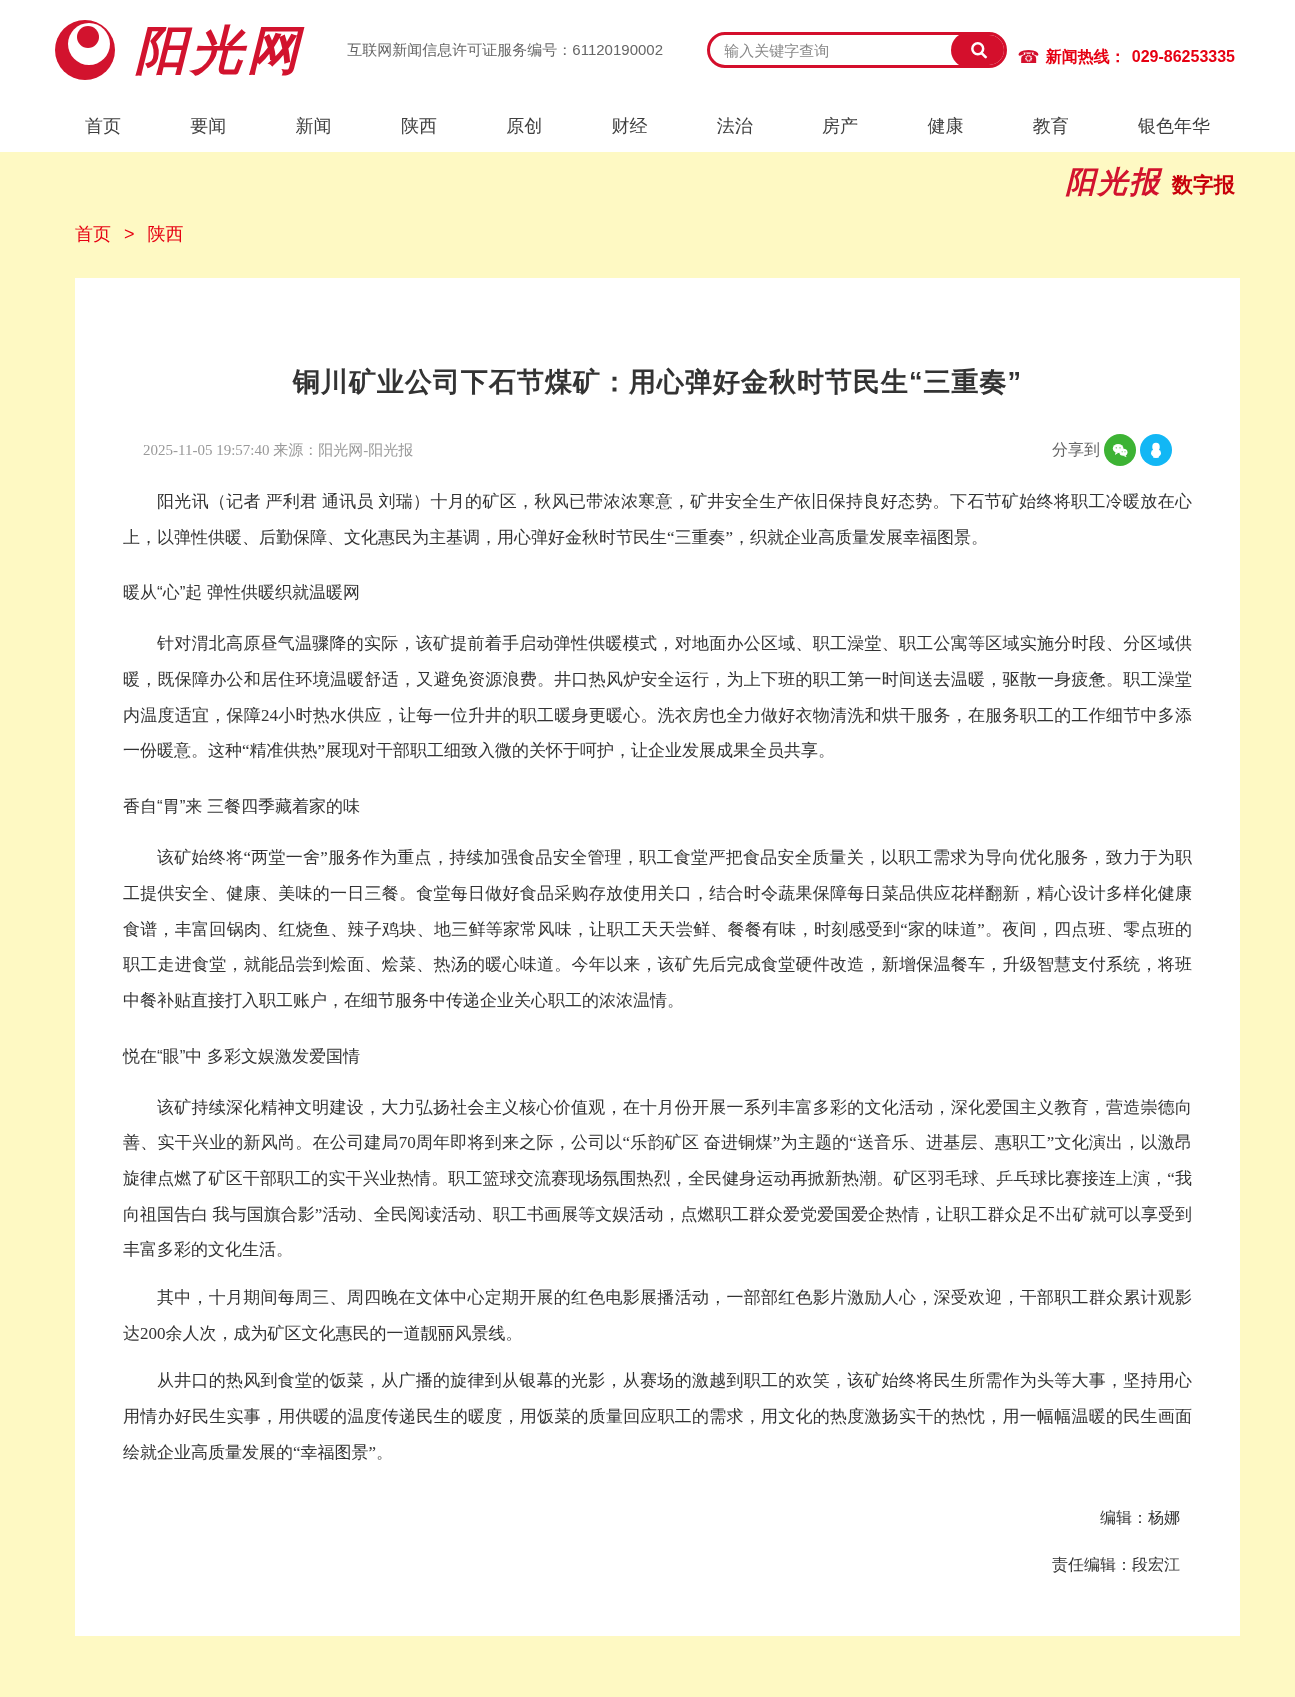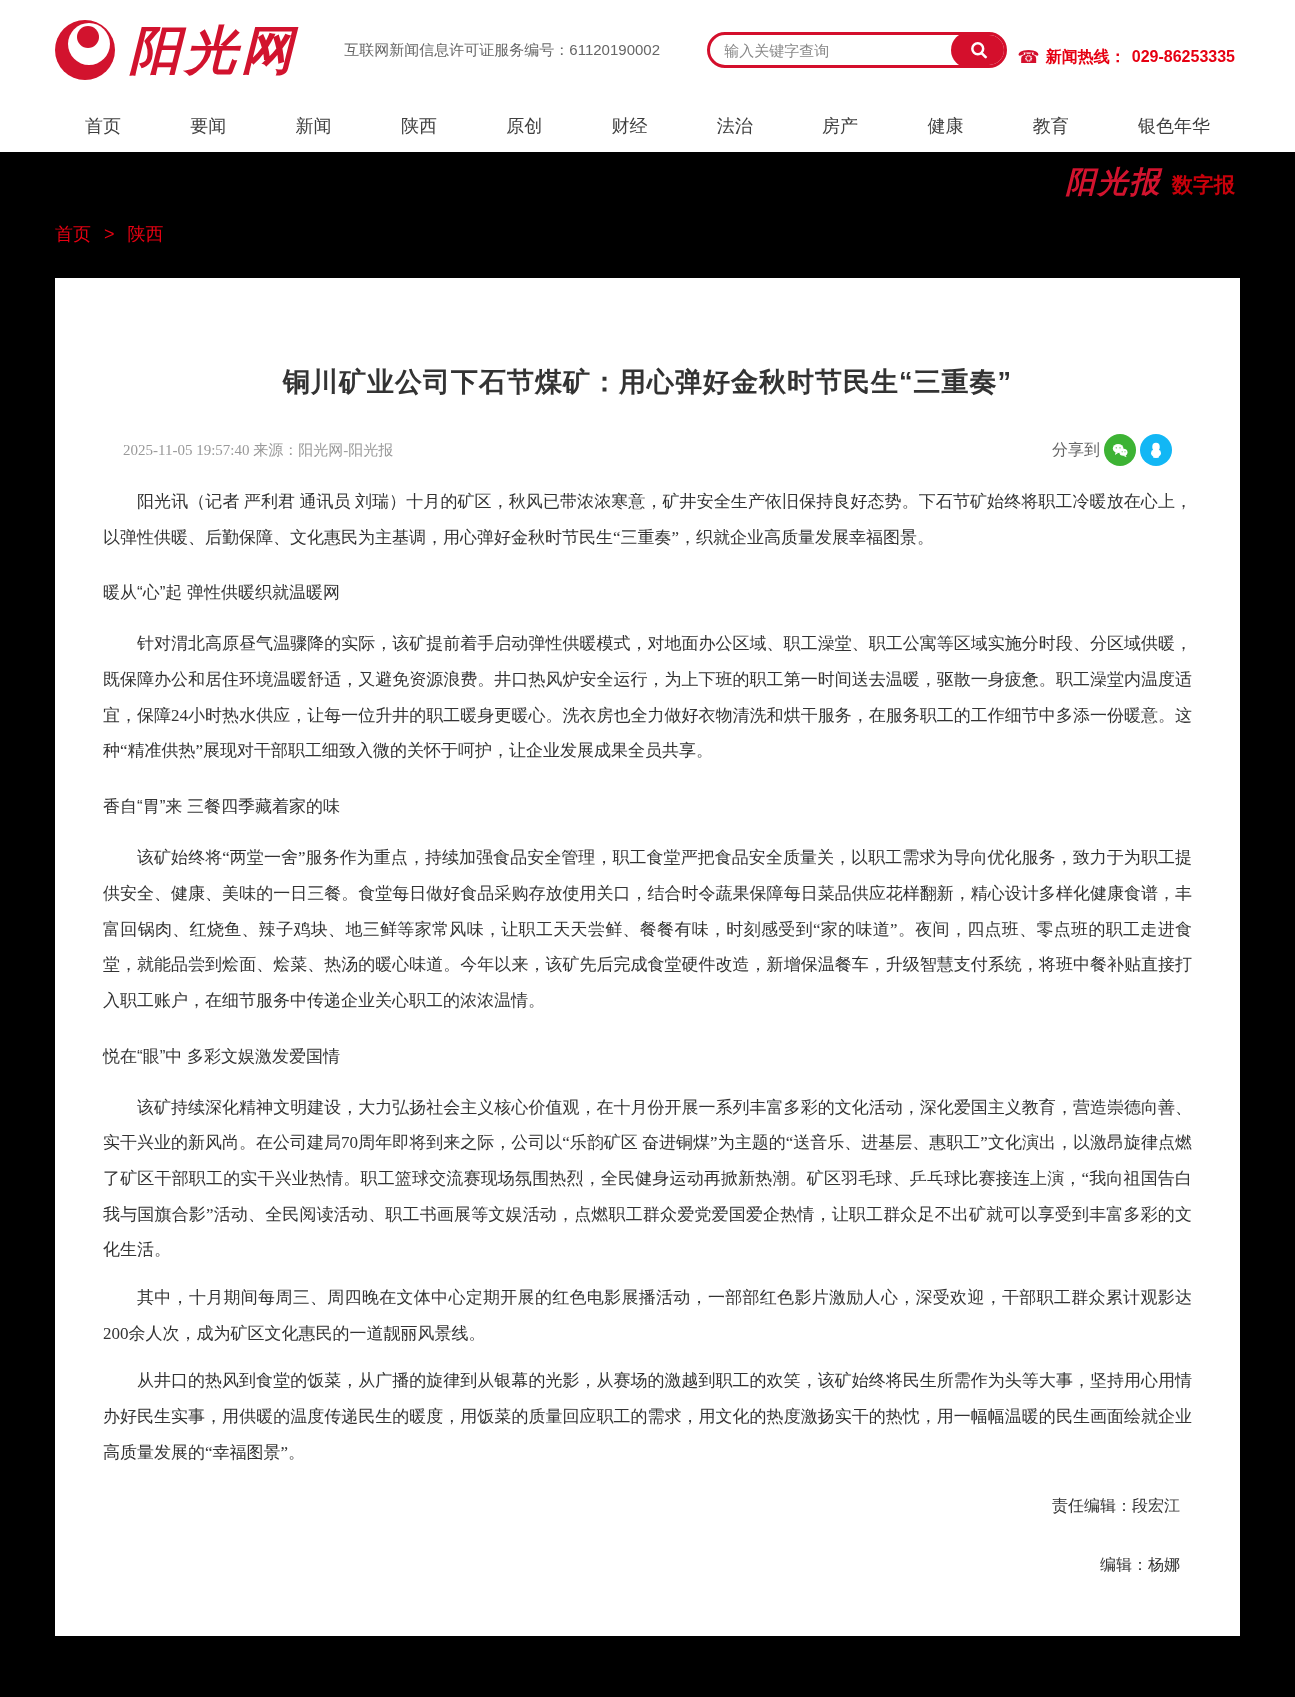--- a/index.html
+++ b/index.html
@@ -2,21 +2,21 @@
 <html><head>
 <meta charset="utf-8">
 <style>
   * { margin:0; padding:0; box-sizing:border-box; }
   html,body { width:1295px; height:1697px; overflow:hidden; }
   body { font-family:"Liberation Sans","DejaVu Sans",sans-serif; background:#fff; color:#333; }
 
   
   .top-header { height:100px; display:flex; align-items:center; justify-content:space-between;
                 padding:0 60px 0 55px; background:#fff; }
-  .logo-wrap { display:flex; align-items:center; gap:14px; cursor:pointer;text-align:right; }
+  .logo-wrap { display:flex; align-items:center; gap:20px; cursor:pointer;text-align:right; }
   .logo-icon { width:60px; height:60px; border-radius:50%; background:#d2132e; position:relative; flex:0 0 auto; }
   .logo-icon::before { content:''; position:absolute; left:13px; top:3px; width:42px; height:42px;
                        border-radius:50%; background:#fff; }
   .logo-icon::after { content:''; position:absolute; left:22px; top:6px; width:22px; height:22px;
                       border-radius:50%; background:#d2132e; }
   .logo-text { font-family:"DejaVu Serif","Liberation Serif",serif; font-weight:bold; font-style:italic;
                font-size:52px; color:#d2132e; letter-spacing:4px; line-height:1; }
   .license-block { font-size:15px; color:#666; line-height:30px; }
   .header-right { display:flex; flex-direction:row; align-items:flex-end; gap:10px; }
   .search-pill { width:300px; height:36px; border:3px solid #d40f2c; border-radius:18px; background:#fff;
@@ -28,21 +28,21 @@
                 border-radius:18px; display:flex; align-items:center; justify-content:center; cursor:pointer; }
   .hotline { display:flex; align-items:center; gap:6px; font-size:16px; font-weight:bold; color:#e60012; }
   .phone-glyph { font-size:18px; color:#d40f2c; }
 
   
   .nav-bar { background:#fff; padding:0 85px 0 85px; height:52px; }
   .nav-inner { height:100%; display:flex; justify-content:space-between; align-items:center; }
   .nav-item { font-size:18px; color:#404040; text-decoration:none; cursor:pointer; }
 
   
-  .gray-band { background:#000000; height:1545px; }
+  .gray-band { background:#fef9c3; height:1545px;padding-left:20px; }
   .digital-row { text-align:right; padding:10px 60px 0 0; height:52px; }
   .paper-name { font-family:"DejaVu Serif","Liberation Serif",serif; font-style:italic; font-weight:bold;
                 font-size:30px; color:#d2132e; letter-spacing:2px; cursor:pointer; }
   .paper-label { font-size:21px; font-weight:bold; color:#c8000a; margin-left:6px; cursor:pointer; }
   .breadcrumb { padding:18px 0 0 55px; font-size:18px; color:#e60012; }
   .breadcrumb a { color:#e60012; text-decoration:none; cursor:pointer; }
   .breadcrumb .sep { margin:0 8px; color:#e60012; }
 
   
   .article-card { background:#fff; margin:32px 55px 0 55px; padding:58px 48px 60px 48px; min-height:1240px; }
@@ -160,17 +160,17 @@
         <div class="sub-head">暖从“心”起 弹性供暖织就温暖网</div>
         <p class="body-para">针对渭北高原昼气温骤降的实际，该矿提前着手启动弹性供暖模式，对地面办公区域、职工澡堂、职工公寓等区域实施分时段、分区域供暖，既保障办公和居住环境温暖舒适，又避免资源浪费。井口热风炉安全运行，为上下班的职工第一时间送去温暖，驱散一身疲惫。职工澡堂内温度适宜，保障24小时热水供应，让每一位升井的职工暖身更暖心。洗衣房也全力做好衣物清洗和烘干服务，在服务职工的工作细节中多添一份暖意。这种“精准供热”展现对干部职工细致入微的关怀于呵护，让企业发展成果全员共享。</p>
         <div class="sub-head">香自“胃”来 三餐四季藏着家的味</div>
         <p class="body-para">该矿始终将“两堂一舍”服务作为重点，持续加强食品安全管理，职工食堂严把食品安全质量关，以职工需求为导向优化服务，致力于为职工提供安全、健康、美味的一日三餐。食堂每日做好食品采购存放使用关口，结合时令蔬果保障每日菜品供应花样翻新，精心设计多样化健康食谱，丰富回锅肉、红烧鱼、辣子鸡块、地三鲜等家常风味，让职工天天尝鲜、餐餐有味，时刻感受到“家的味道”。夜间，四点班、零点班的职工走进食堂，就能品尝到烩面、烩菜、热汤的暖心味道。今年以来，该矿先后完成食堂硬件改造，新增保温餐车，升级智慧支付系统，将班中餐补贴直接打入职工账户，在细节服务中传递企业关心职工的浓浓温情。</p>
         <div class="sub-head">悦在“眼”中 多彩文娱激发爱国情</div>
         <p class="body-para">该矿持续深化精神文明建设，大力弘扬社会主义核心价值观，在十月份开展一系列丰富多彩的文化活动，深化爱国主义教育，营造崇德向善、实干兴业的新风尚。在公司建局70周年即将到来之际，公司以“乐韵矿区 奋进铜煤”为主题的“送音乐、进基层、惠职工”文化演出，以激昂旋律点燃了矿区干部职工的实干兴业热情。职工篮球交流赛现场氛围热烈，全民健身运动再掀新热潮。矿区羽毛球、乒乓球比赛接连上演，“我向祖国告白 我与国旗合影”活动、全民阅读活动、职工书画展等文娱活动，点燃职工群众爱党爱国爱企热情，让职工群众足不出矿就可以享受到丰富多彩的文化生活。</p>
         <p class="body-para">其中，十月期间每周三、周四晚在文体中心定期开展的红色电影展播活动，一部部红色影片激励人心，深受欢迎，干部职工群众累计观影达200余人次，成为矿区文化惠民的一道靓丽风景线。</p>
         <p class="body-para">从井口的热风到食堂的饭菜，从广播的旋律到从银幕的光影，从赛场的激越到职工的欢笑，该矿始终将民生所需作为头等大事，坚持用心用情办好民生实事，用供暖的温度传递民生的暖度，用饭菜的质量回应职工的需求，用文化的热度激扬实干的热忱，用一幅幅温暖的民生画面绘就企业高质量发展的“幸福图景”。</p>
       </div>
 
+    <div class="editor-line">编辑：杨娜</div>
     <div class="editor-line second">责任编辑：段宏江</div>
-    <div class="editor-line">编辑：杨娜</div>
   </article>
 
 </div>
 
 </body></html>

